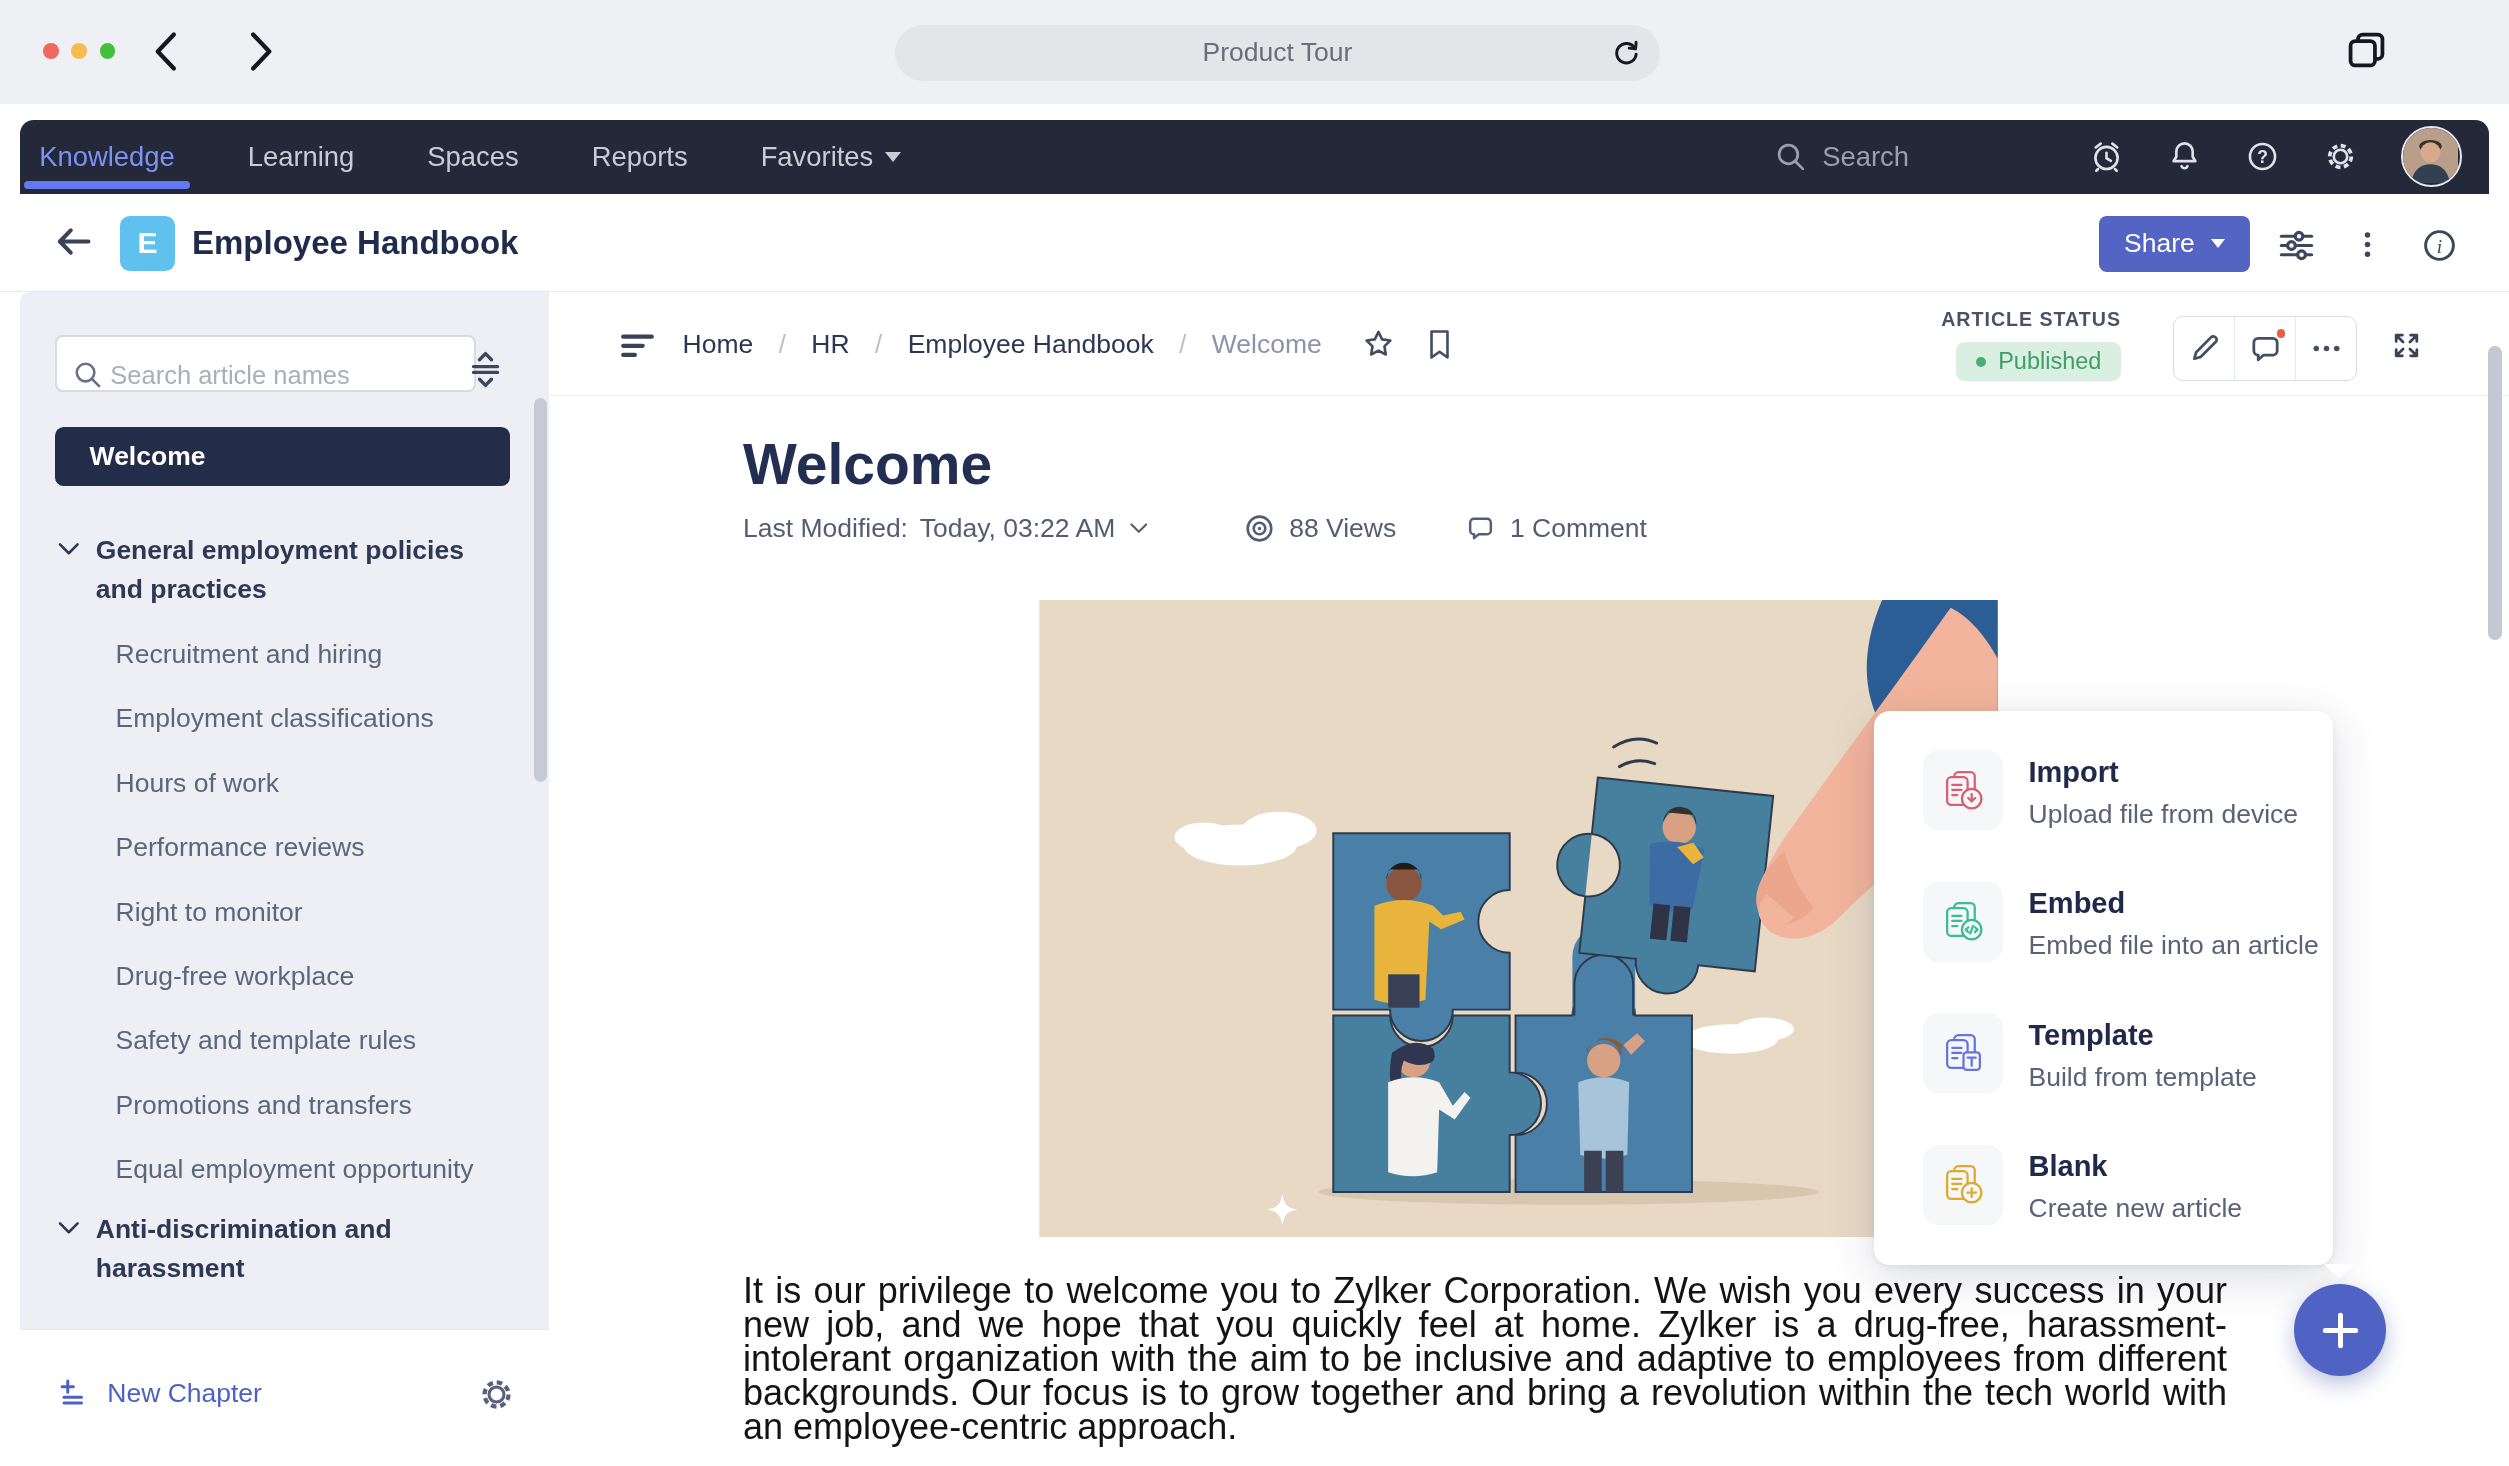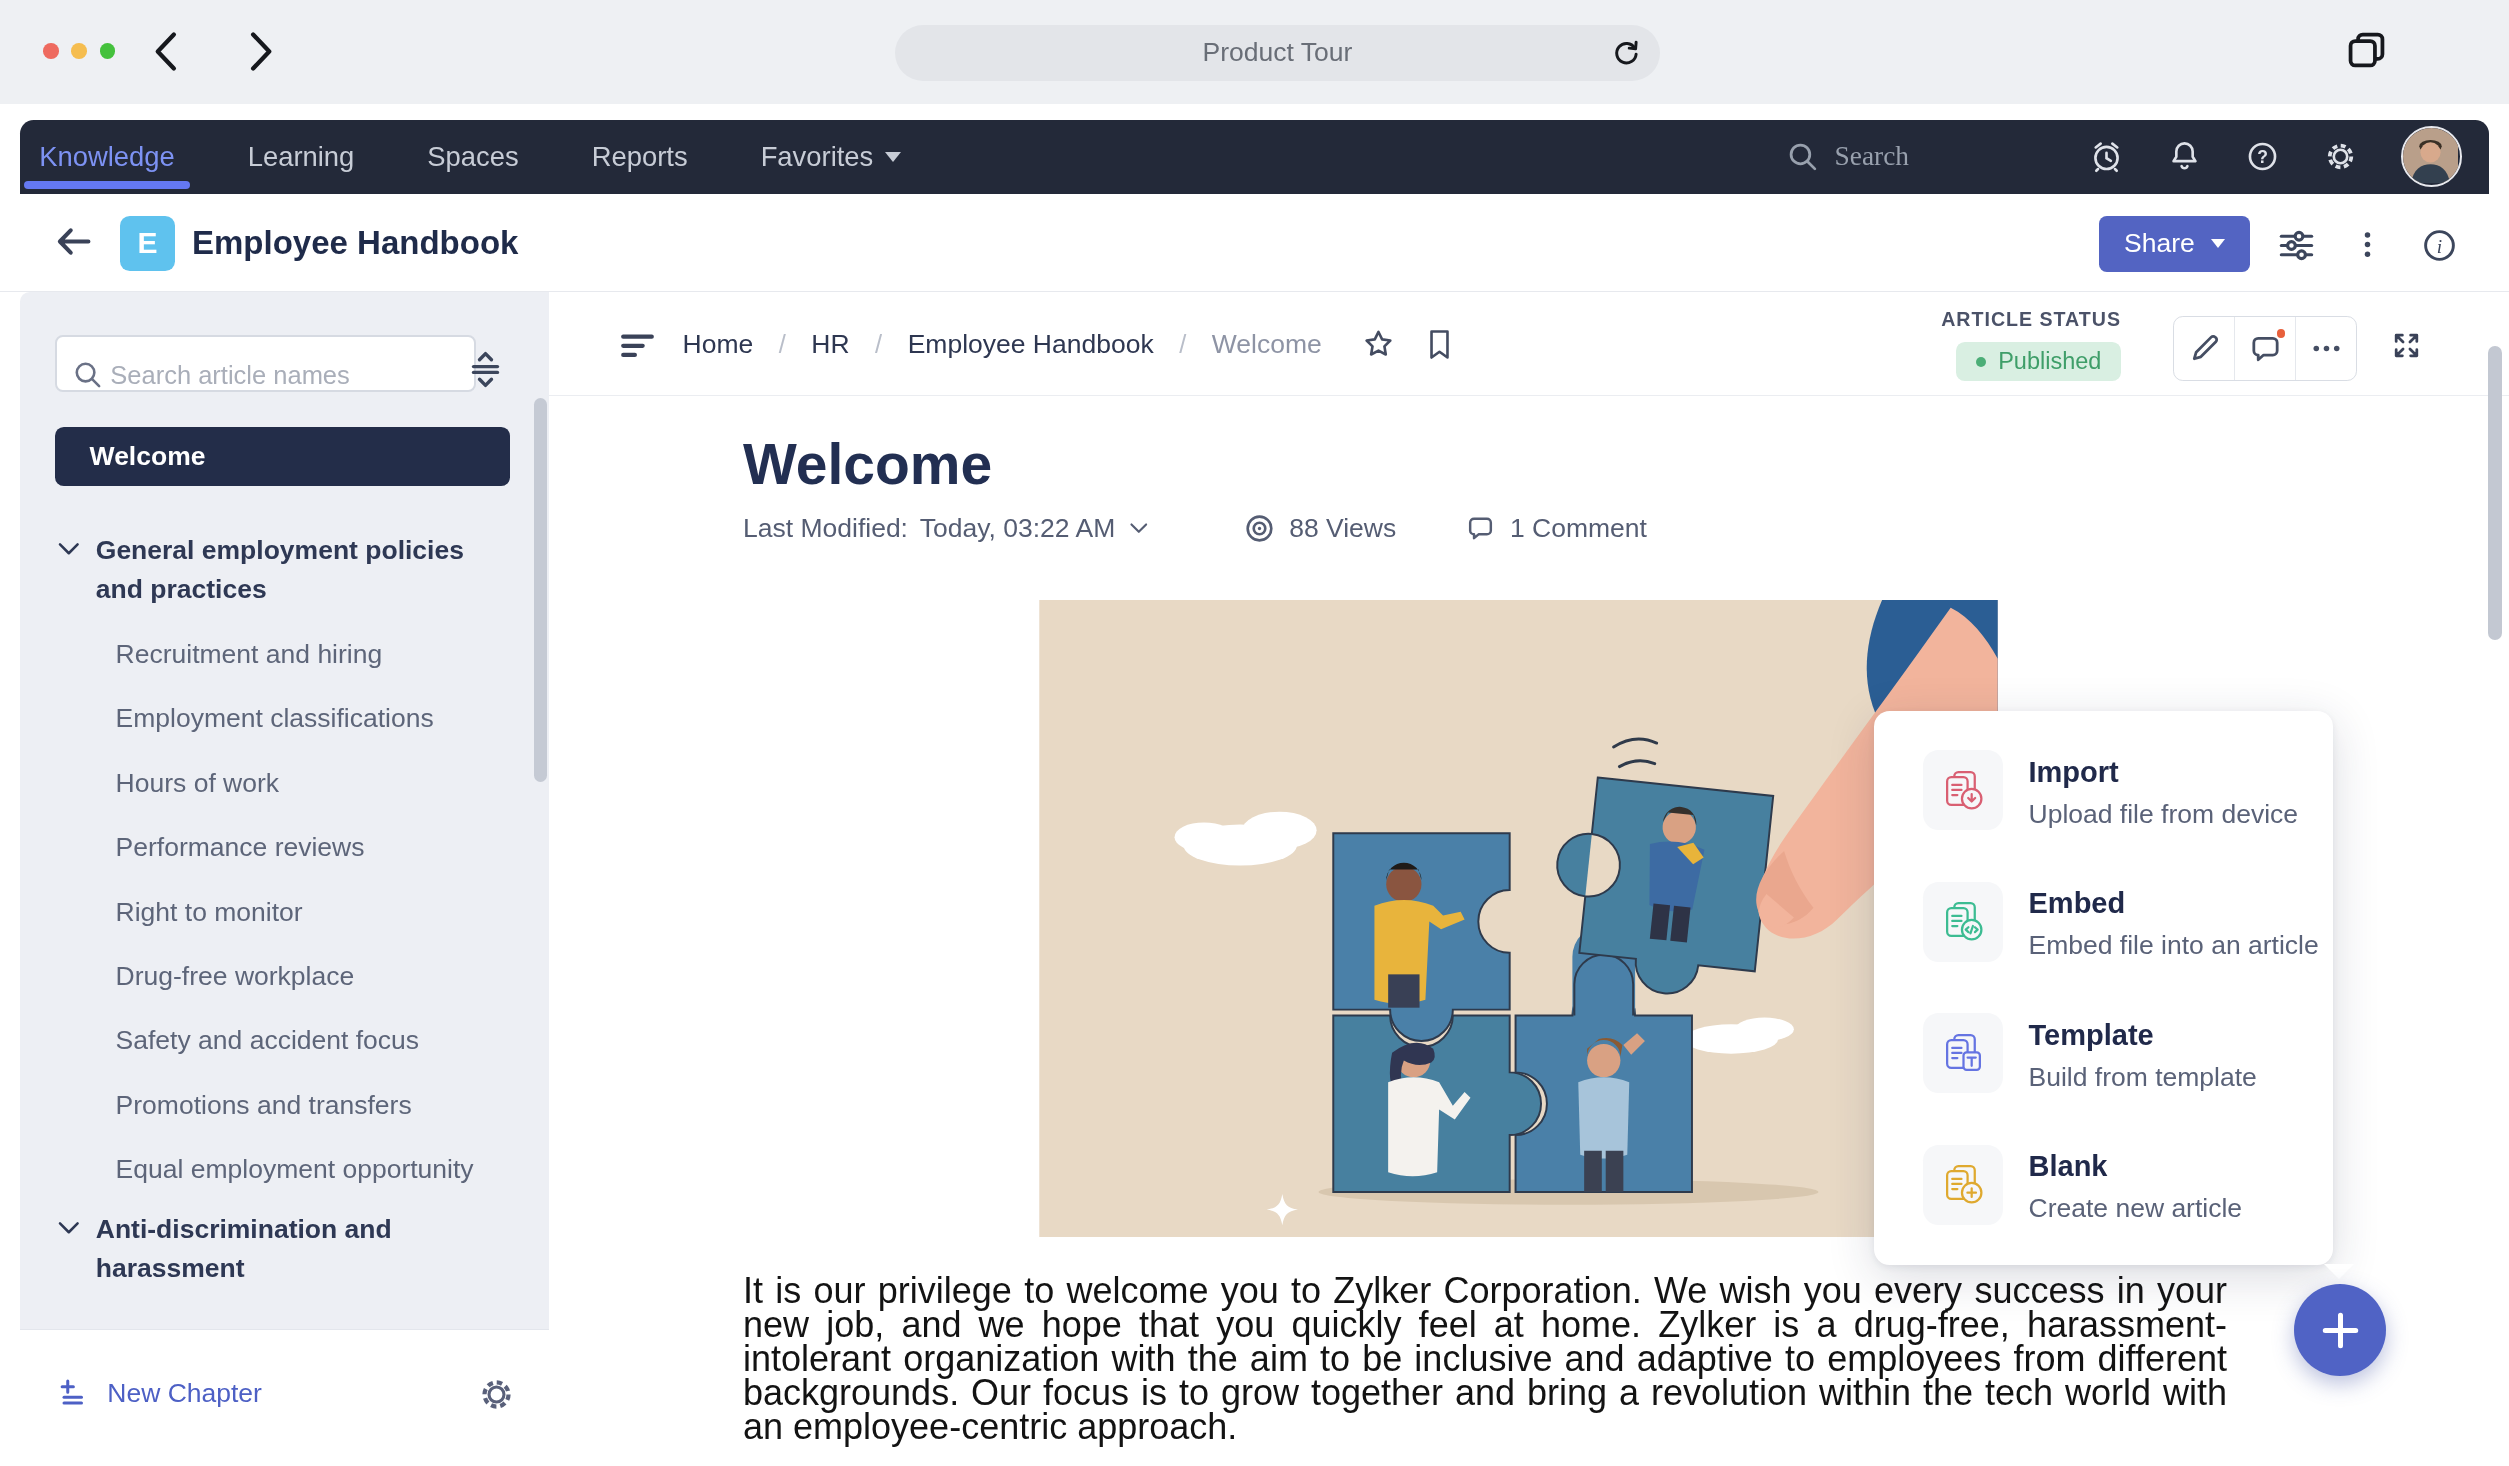--- a/index.html
+++ b/index.html
@@ -30,21 +30,21 @@
   .brand-name { color:#fff; font-size:29px; font-weight:bold; letter-spacing:0.2px; }
   .tabs { display:flex; height:100%; align-items:stretch; gap:73px; }
   .tab { position:relative; display:flex; align-items:center; font-size:27.4px; color:#c7ccd6; cursor:pointer; }
   .tab.active { color:#7d92f3; }
   .tab.active::after { content:""; position:absolute; left:-15.7px; right:-15.7px; bottom:4.9px; height:7.8px;
                        border-radius:4.9px; background:var(--accent-blue,#6478f2); }
   .tab .caret { margin-left:11.8px; width:0; height:0; border-left:8.8px solid transparent;
                 border-right:8.8px solid transparent; border-top:10.8px solid #c7ccd6; }
   .nav-right { margin-left:auto; display:flex; align-items:center; gap:43px; }
   .nav-search { display:flex; align-items:center; gap:15.7px; margin-right:137px; }
-  .nav-search-text { color:#98a0ad; font-size:27.4px;font-family:Liberation Serif, serif; }
+  .nav-search-text { color:#98a0ad; font-size:27.4px; }
   .nav-icon { display:inline-flex; }
   .avatar { width:61px; height:61px; border-radius:50%; border:2.9px solid #e8e9ee; overflow:hidden; }
 
   
   .doc-header { position:absolute; top:90px; left:0; right:0; height:98px; background:#fff;
                 border-bottom:1px solid #e7e9ee; }
   .back-btn { position:absolute; left:51px; top:27.4px; }
   .doc-badge { position:absolute; left:120px; top:21.6px; width:55px; height:55px; border-radius:9.8px;
                background:var(--doc-badge-blue,#5fc2ee); color:#fff; font-size:30px; font-weight:bold;
                display:flex; align-items:center; justify-content:center; }
@@ -318,21 +318,21 @@
             </span>
             <span class="chapter-label">General employment policies and practices</span>
           </div>
 
           <div class="article-item">Recruitment and hiring</div>
           <div class="article-item">Employment classifications</div>
           <div class="article-item">Hours of work</div>
           <div class="article-item">Performance reviews</div>
           <div class="article-item">Right to monitor</div>
           <div class="article-item">Drug-free workplace</div>
-          <div class="article-item">Safety and accident focus</div>
+          <div class="article-item">Safety and template rules</div>
           <div class="article-item">Promotions and transfers</div>
           <div class="article-item">Equal employment opportunity</div>
 
           <div class="chapter" style="padding-top:7.8px;padding-bottom:7.8px;">
             <span class="chev">
               <svg width="21.6" height="13.7" viewBox="0 0 22 14">
                   <path d="M2 2.5 L11 11.5 L20 2.5" fill="none" stroke="#2e3854" stroke-width="2.6" stroke-linecap="round" stroke-linejoin="round"></path>
                 </svg>
             </span>
             <span class="chapter-label">Anti-discrimination and harassment</span>

